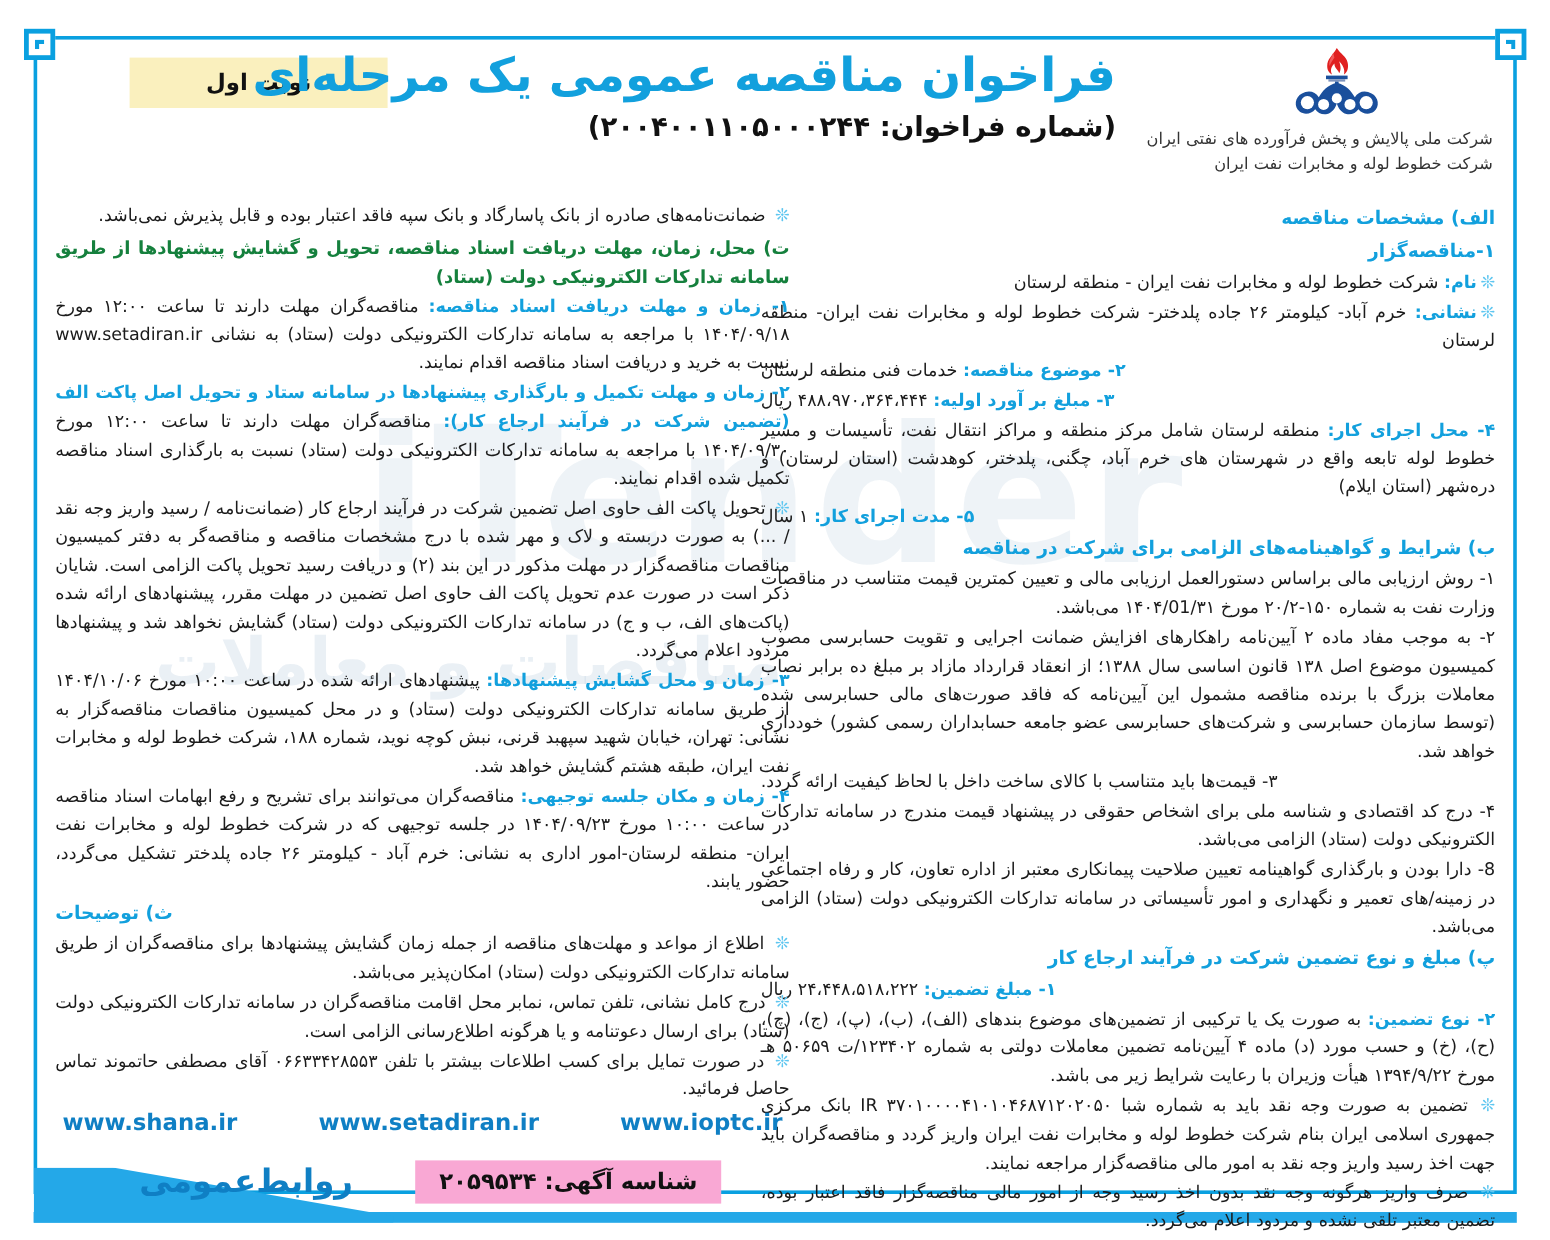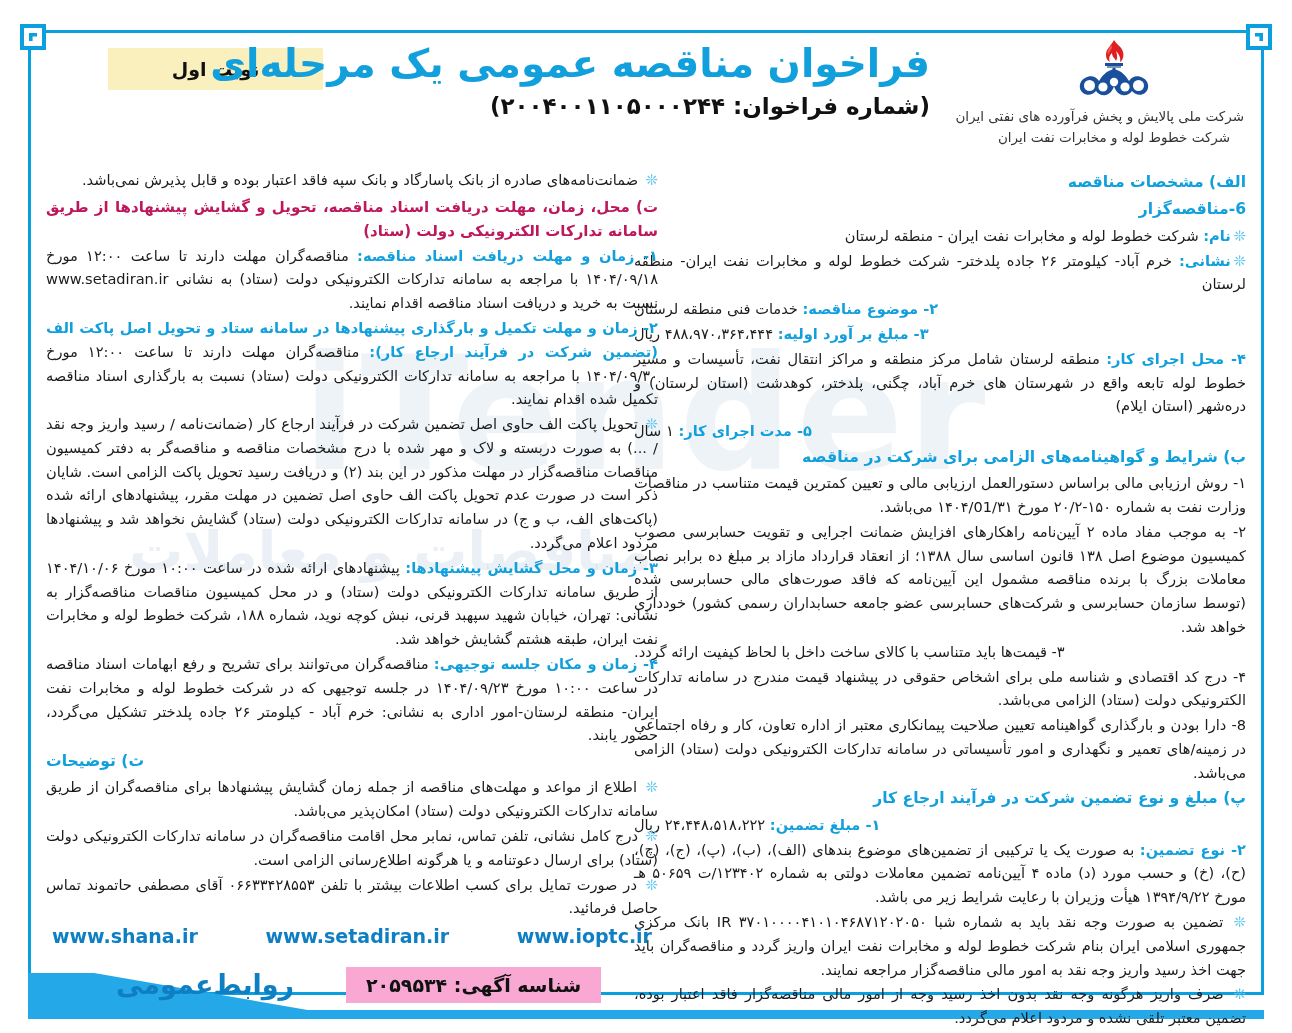--- a/index.html
+++ b/index.html
@@ -87,21 +87,21 @@
     line-height:1.15;letter-spacing:-1px;
     white-space:nowrap;
   }
   .title-sub{
     margin-top:6px;
     font-size:23px;font-weight:bold;color:#111;
     white-space:nowrap;
     text-align:right;
   }
   .logoblock{
-    position:absolute;right:2px;top:0;width:260px;text-align:center;
+    position:absolute;right:2px;top:0;width:260px;text-align:right;
   }
   .logo-svg{display:block;margin:0 auto 4px auto;}
   .org-line{
     font-size:13.5px;color:#333;line-height:1.55;white-space:nowrap;
   }
 
   
   .cols{
     position:absolute;left:46px;right:46px;top:168px;bottom:92px;z-index:3;
   }
@@ -116,21 +116,21 @@
 
   .sec-head{
     color:#12a0dd;font-weight:bold;font-size:15.6px;
     text-align:left;margin:2px 0 1px 0;
   }
   .sec-head.rtl-right{text-align:right;}
   p.item{margin:0 0 1px 0;}
   .lbl{color:#12a0dd;font-weight:bold;}
   .bullet{color:#5ec6f0;font-weight:bold;margin-left:3px;}
   .indent-head{
-    color:#be185d;font-weight:bold;font-size:15px;
+    color:#15803d;font-weight:bold;font-size:15px;
     text-align:justify;margin:3px 0 0 0;
   }
 
   
   .footer{
     position:absolute;left:46px;right:46px;bottom:20px;height:88px;z-index:4;
   }
   .urls{
     position:absolute;left:6px;top:0;width:600px;
     display:flex;justify-content:space-between;align-items:center;
@@ -200,21 +200,21 @@
       <div class="org-line">شرکت ملی پالایش و پخش فرآورده های نفتی ایران</div>
       <div class="org-line">شرکت خطوط لوله و مخابرات نفت ایران</div>
     </div>
   </div>
 
   <div class="cols">
 
     <div class="col col-right">
 
       <div class="sec-head rtl-right">الف) مشخصات مناقصه</div>
-      <div class="sec-head rtl-right">6-مناقصه‌گزار</div>
+      <div class="sec-head rtl-right">۱-مناقصه‌گزار</div>
 
       <p class="item">
         <span class="bullet">❊</span><span class="lbl">نام:</span>
         <span>شرکت خطوط لوله و مخابرات نفت ایران - منطقه لرستان</span>
       </p>
 
       <p class="item">
         <span class="bullet">❊</span><span class="lbl">نشانی:</span>
         <span>خرم آباد- کیلومتر ۲۶ جاده پلدختر- شرکت خطوط لوله و مخابرات نفت ایران- منطقه لرستان</span>
       </p>

